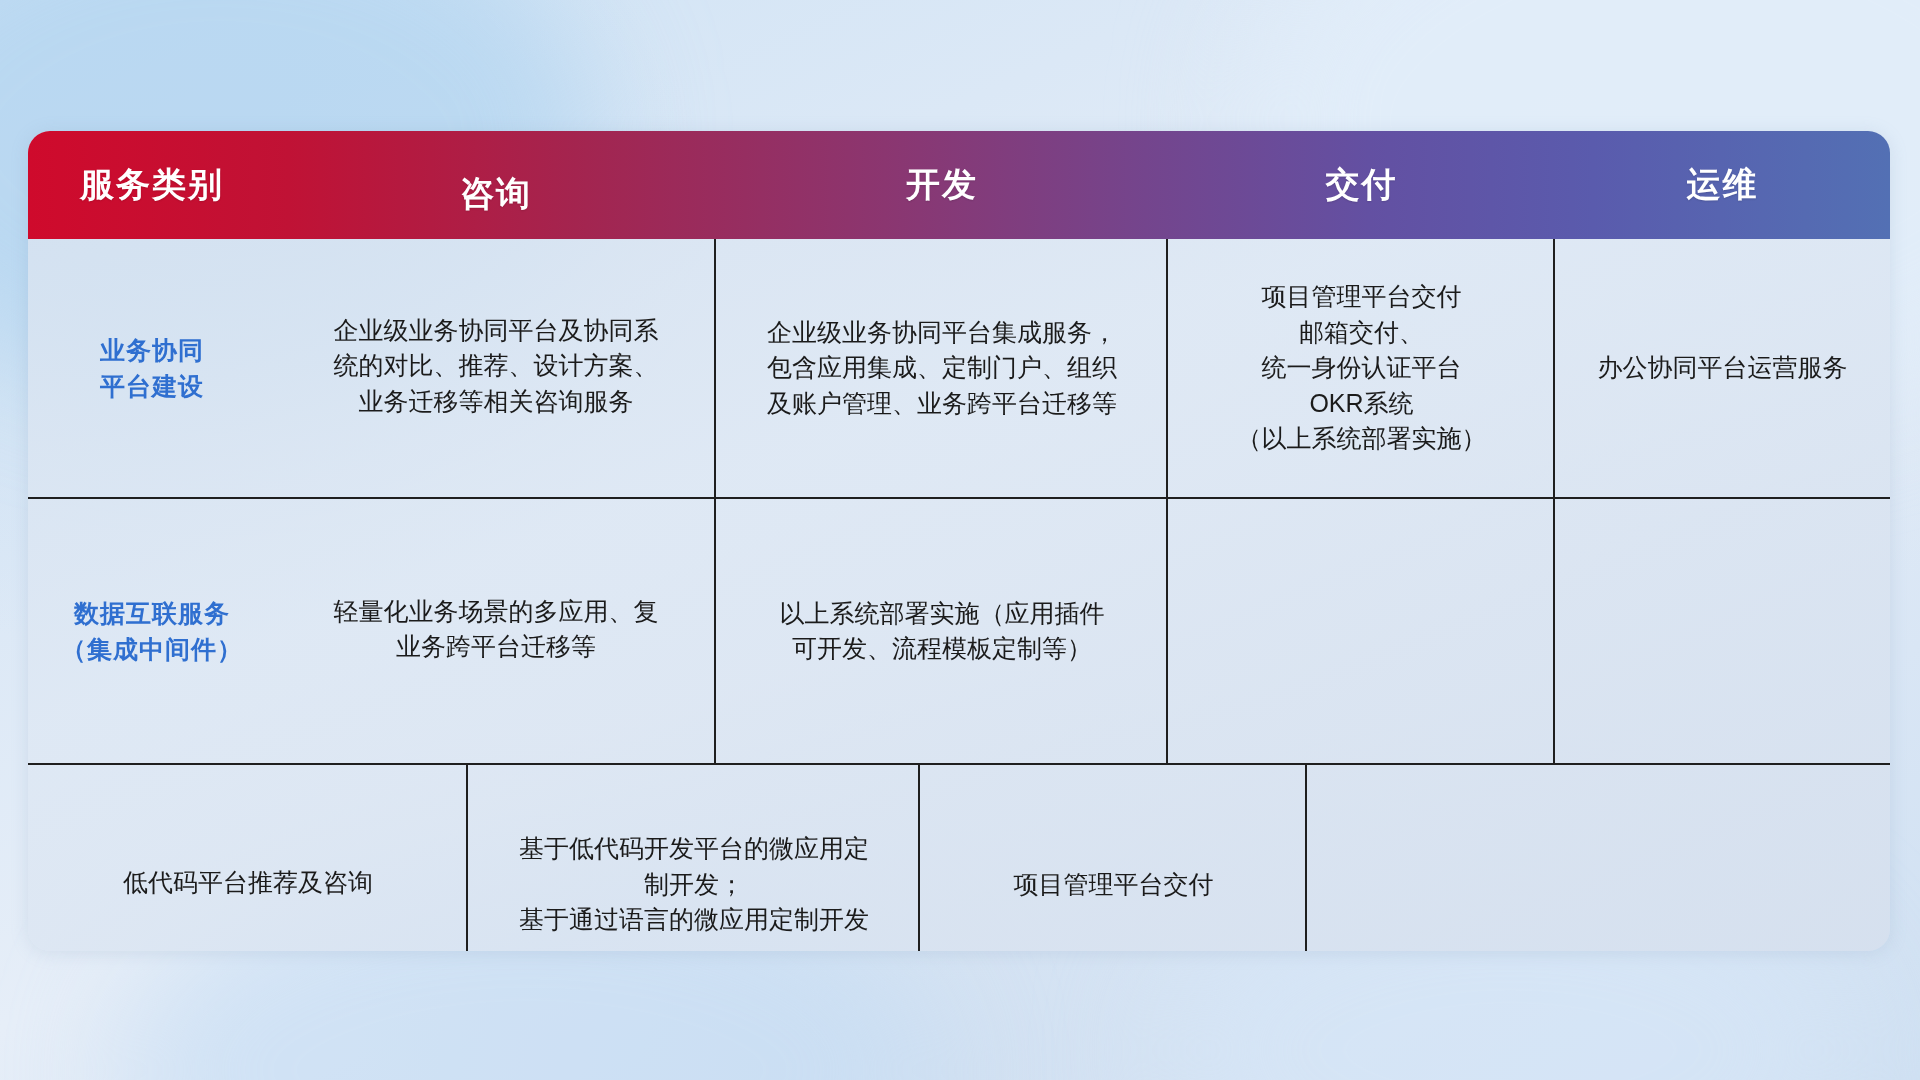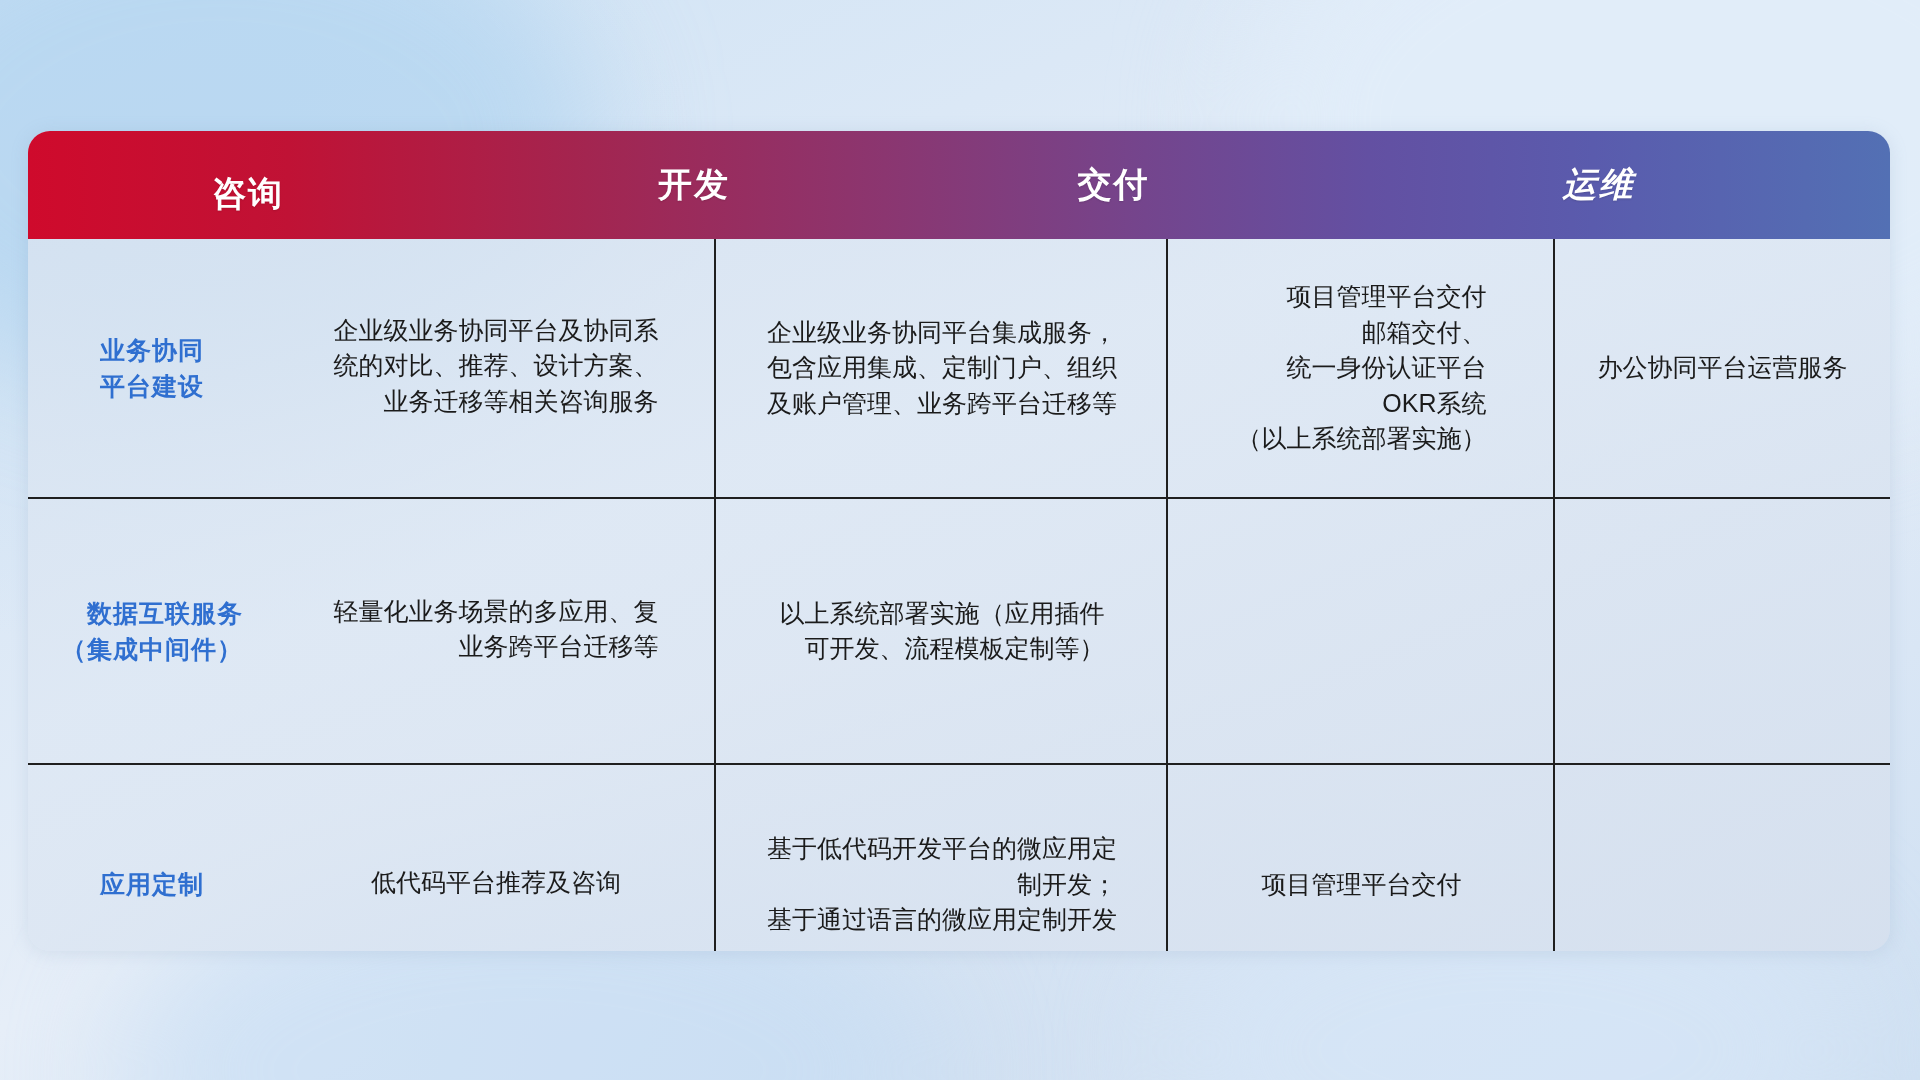--- a/index.html
+++ b/index.html
@@ -87,34 +87,35 @@
   .c-con  { flex:0 0 440px;font-family:Liberation Mono, monospace; }
   .c-dev  { flex:0 0 452px; }
   .c-del  { flex:0 0 387px; }
   .c-ops  { flex:1 1 auto; }
 
   
   .thead .h-cat { flex:0 0 248px; }
   .thead .h-con { flex:0 0 440px;margin-top:17px; }
   .thead .h-dev { flex:0 0 452px; }
   .thead .h-del { flex:0 0 387px; }
-  .thead .h-ops { flex:1 1 auto;font-style:italic; }
-  .txt { white-space:pre-line;text-align:right; }
+  .thead .h-ops { flex:1 1 auto; }
+  .txt { white-space:pre-line; }
 </style>
 </head>
 <body>
 
 <div class="blob b1"></div>
 <div class="blob b2"></div>
 <div class="blob b3"></div>
 <div class="blob b4"></div>
 
 <div class="card">
 
   <div class="thead">
+    <div class="th h-cat">服务类别</div>
     <div class="th h-con">咨询</div>
     <div class="th h-dev">开发</div>
     <div class="th h-del">交付</div>
     <div class="th h-ops">运维</div>
   </div>
 
   <div class="tbody">
 
     <div class="row r1">
       <div class="cell cat c-cat">
@@ -158,23 +159,20 @@
         </div>
       <div class="cell c-del vline">
           <span class="txt"></span>
         </div>
       <div class="cell c-ops">
           <span class="txt"></span>
         </div>
     </div>
 
     <div class="row r3">
-      <div class="cell cat c-cat">
-          <span class="txt">应用定制</span>
-        </div>
       <div class="cell c-con vline">
           <span class="txt">低代码平台推荐及咨询</span>
         </div>
       <div class="cell c-dev vline">
           <span class="txt">基于低代码开发平台的微应用定
 制开发；
 基于通过语言的微应用定制开发</span>
         </div>
       <div class="cell c-del vline">
           <span class="txt">项目管理平台交付</span>

